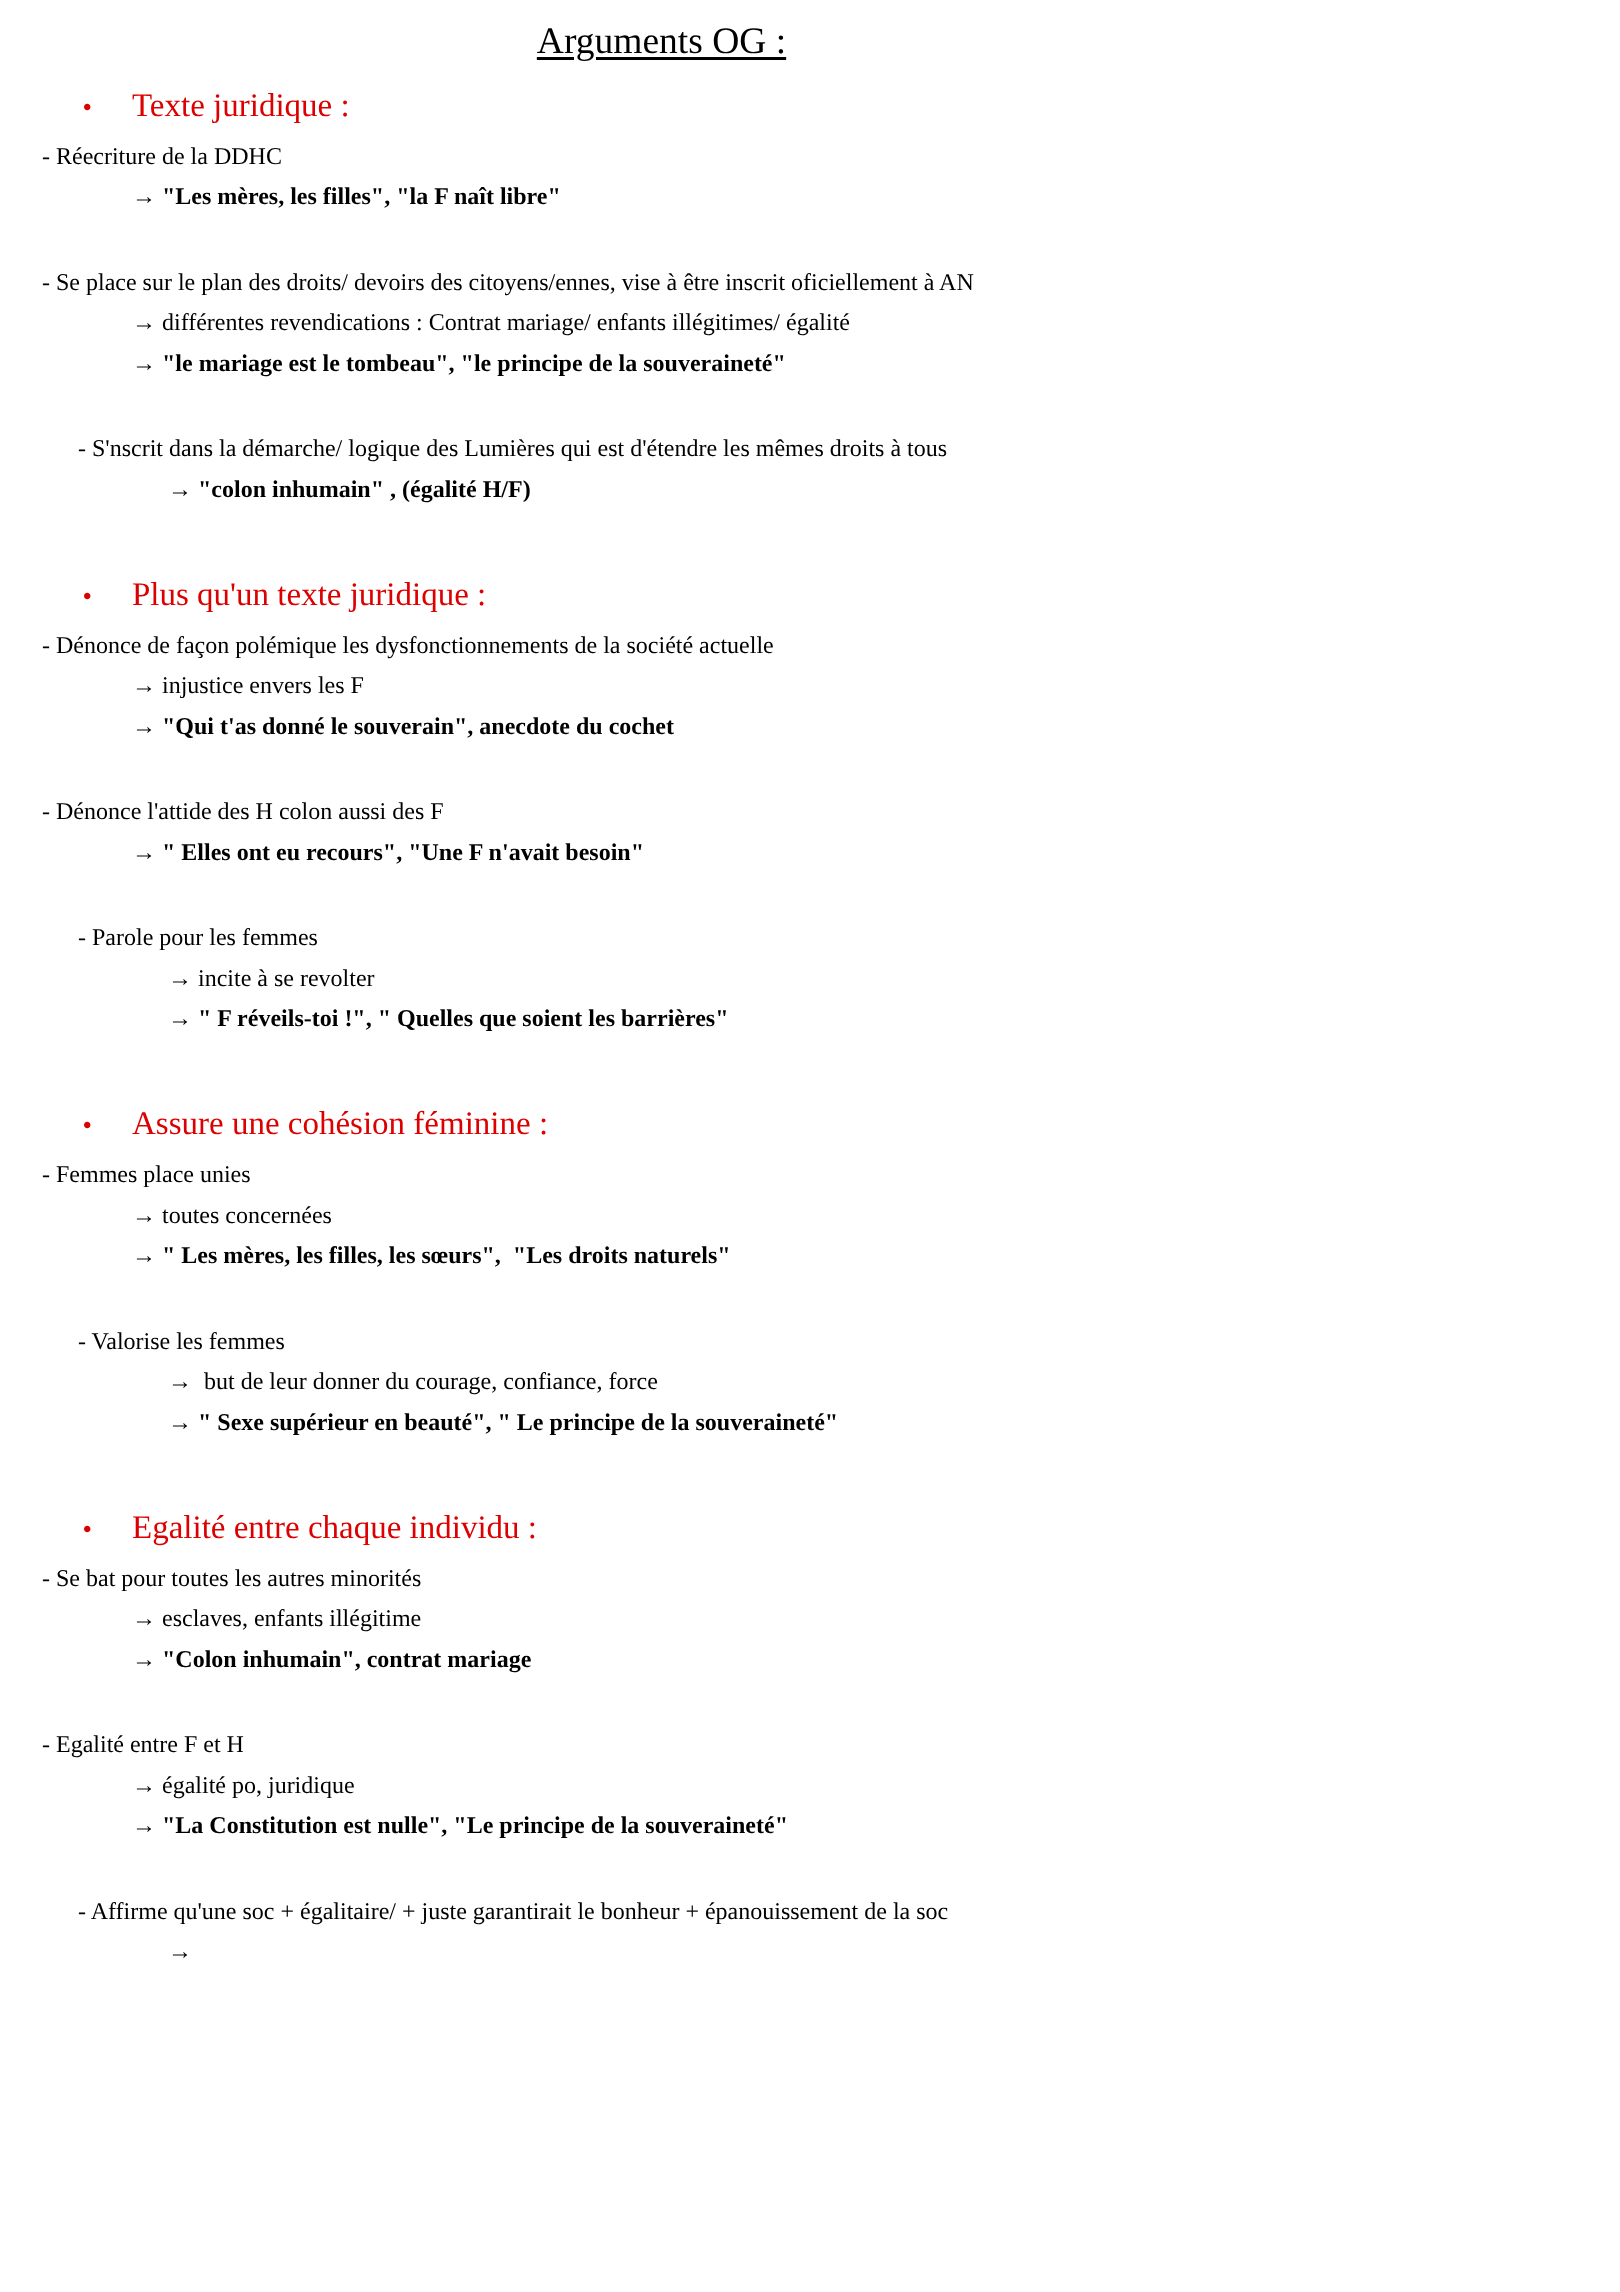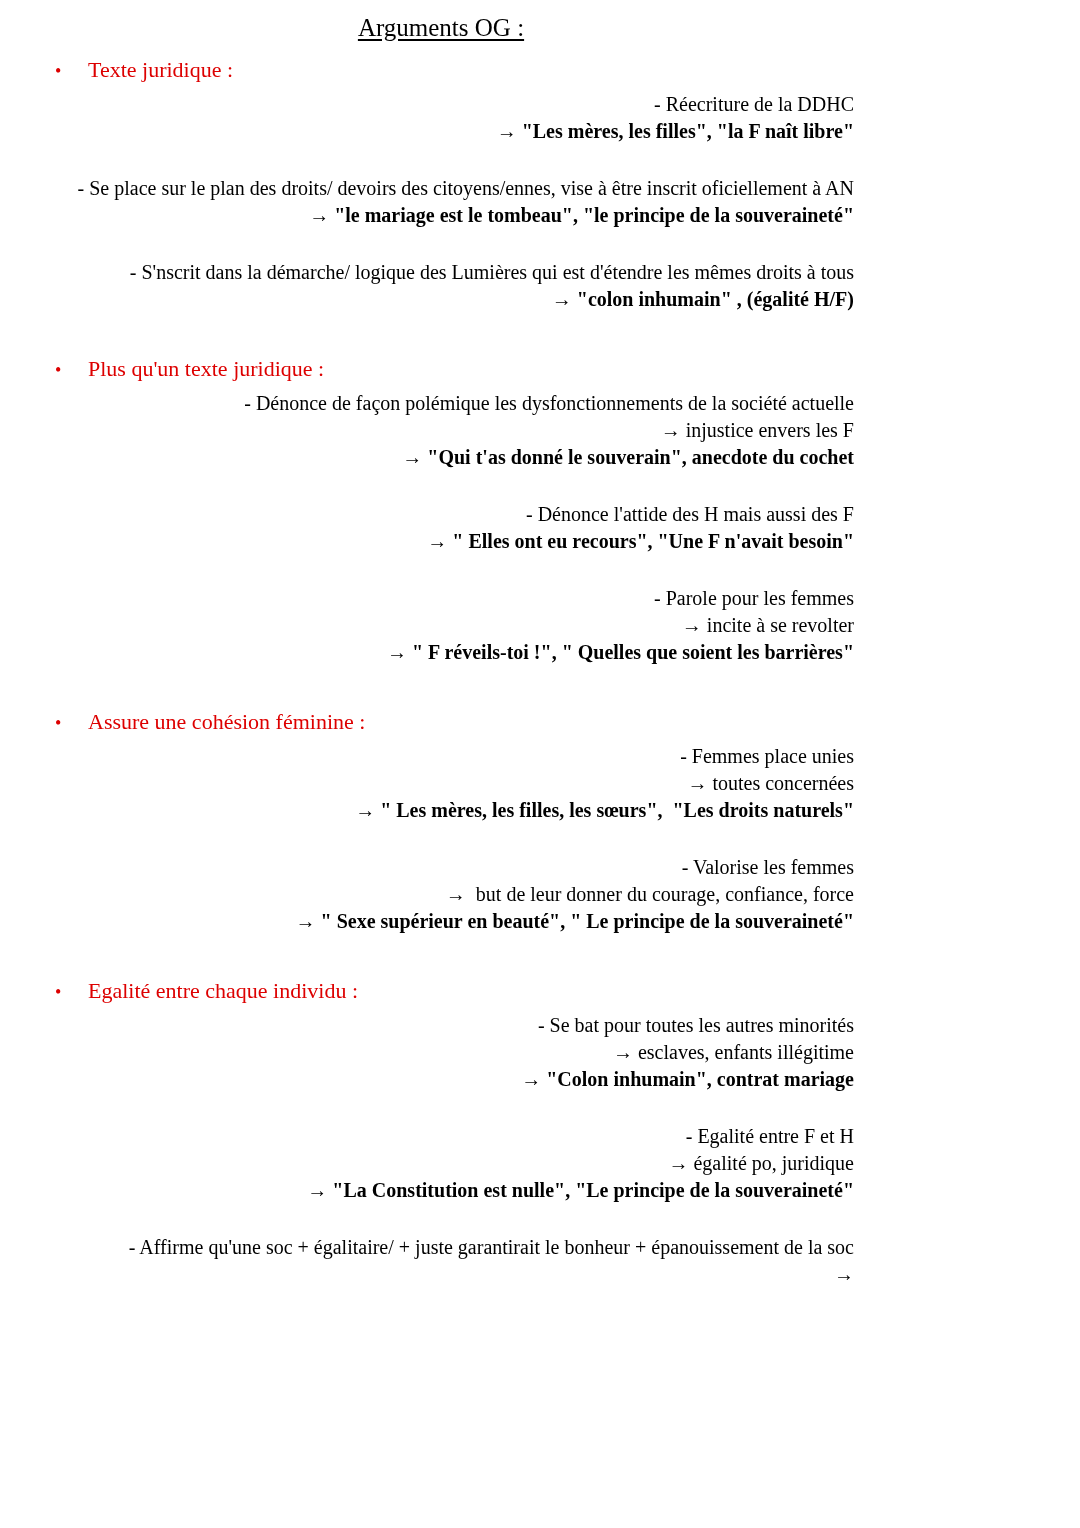--- a/index.html
+++ b/index.html
@@ -48,24 +48,23 @@
     font-size:18px;
   }
   .item{
     margin-bottom:30px;
   }
   .item:last-child{
     margin-bottom:0;
     margin-left:24px;
   }
   .lead,.sub{
-    font-size:20px;
+    font-size:16px;
     line-height:27px;
     white-space:pre-wrap;
-    text-align:right;
   }
   .sub{
     padding-left:60px;  
   }
   .bold{
     font-weight:bold;
   }
 </style>
 </head>
 <body>
@@ -80,20 +79,21 @@
       <span class="bullet">•</span>
       <span class="heading">Texte juridique :</span>
     </div>
     <div class="items">
           <div class="item">
             <div class="lead">- Réecriture de la DDHC</div>
             <div class="sub bold">→ "Les mères, les filles", "la F naît libre"</div>
           </div>
           <div class="item">
             <div class="lead">- Se place sur le plan des droits/ devoirs des citoyens/ennes, vise à être inscrit oficiellement à AN</div>
+            <div class="sub">→ différentes revendications : Contrat mariage/ enfants illégitimes/ égalité</div>
             <div class="sub bold">→ "le mariage est le tombeau", "le principe de la souveraineté"</div>
           </div>
           <div class="item">
             <div class="lead">- S'nscrit dans la démarche/ logique des Lumières qui est d'étendre les mêmes droits à tous</div>
             <div class="sub bold">→ "colon inhumain" , (égalité H/F)</div>
           </div>
         </div>
   </div>
 
   <div class="section">
@@ -101,21 +101,21 @@
       <span class="bullet">•</span>
       <span class="heading">Plus qu'un texte juridique :</span>
     </div>
     <div class="items">
           <div class="item">
             <div class="lead">- Dénonce de façon polémique les dysfonctionnements de la société actuelle</div>
             <div class="sub">→ injustice envers les F</div>
             <div class="sub bold">→ "Qui t'as donné le souverain", anecdote du cochet</div>
           </div>
           <div class="item">
-            <div class="lead">- Dénonce l'attide des H mais aussi des F</div>
+            <div class="lead">- Dénonce l'attide des H colon aussi des F</div>
             <div class="sub bold">→ " Elles ont eu recours", "Une F n'avait besoin"</div>
           </div>
           <div class="item">
             <div class="lead">- Parole pour les femmes</div>
             <div class="sub">→ incite à se revolter</div>
             <div class="sub bold">→ " F réveils-toi !", " Quelles que soient les barrières"</div>
           </div>
         </div>
   </div>
 

